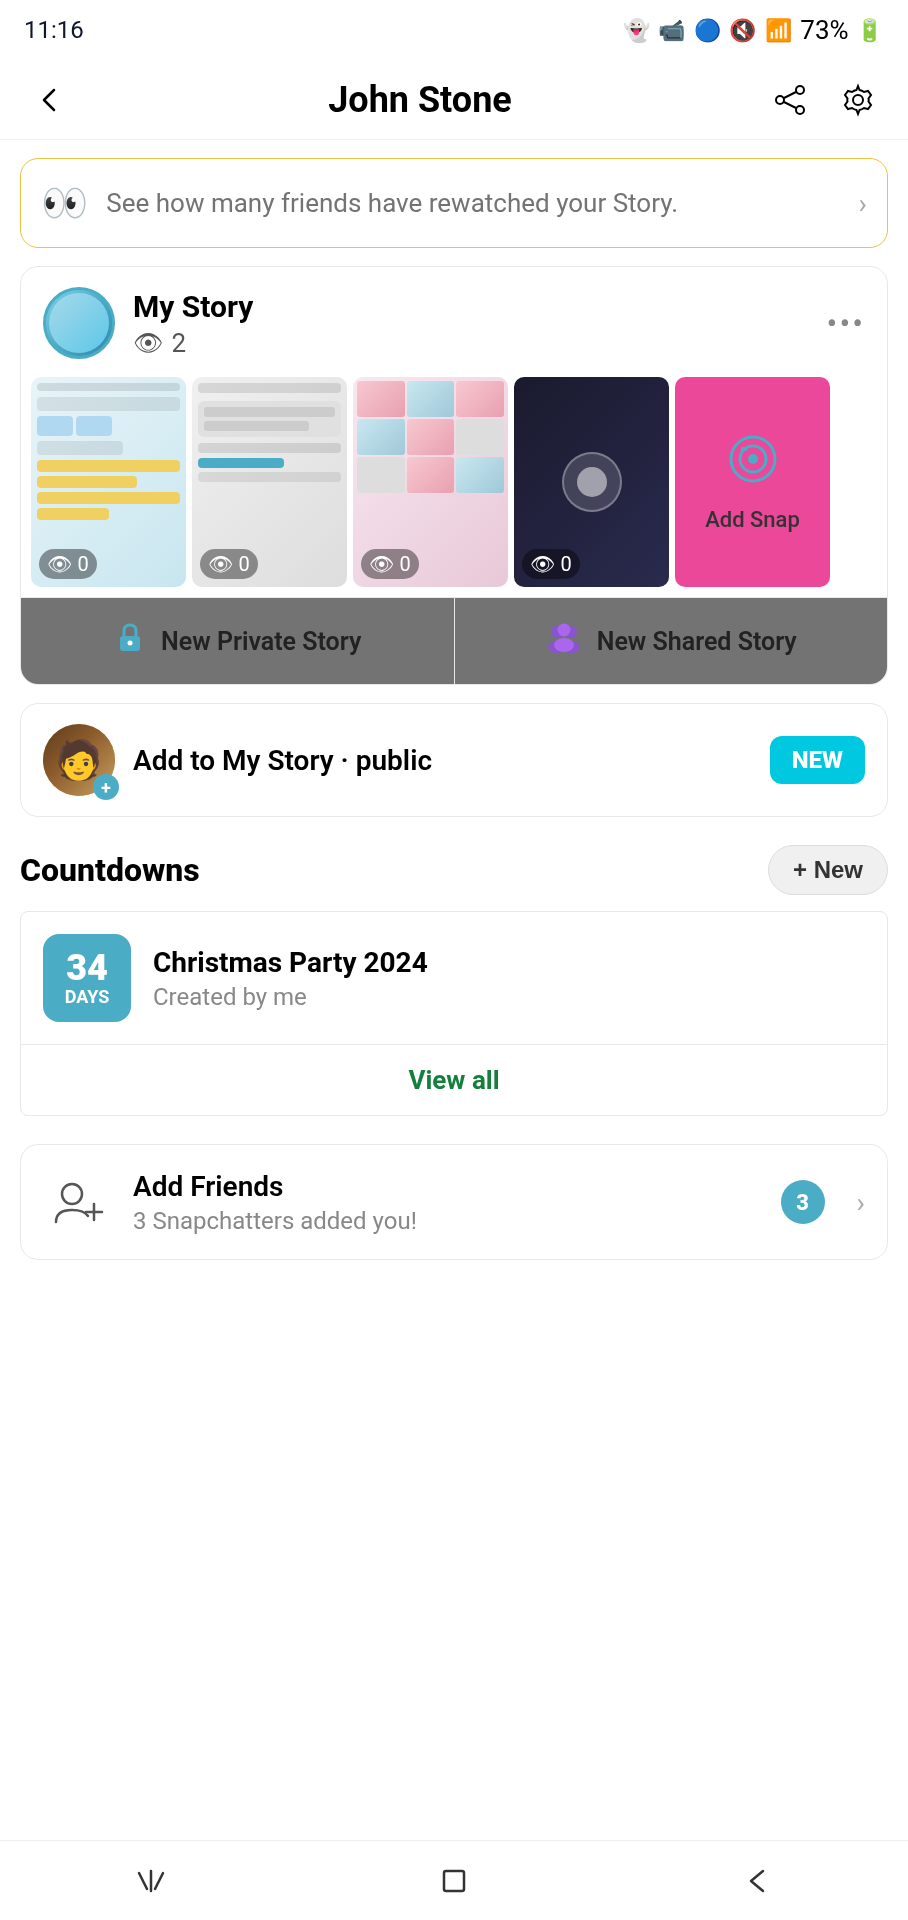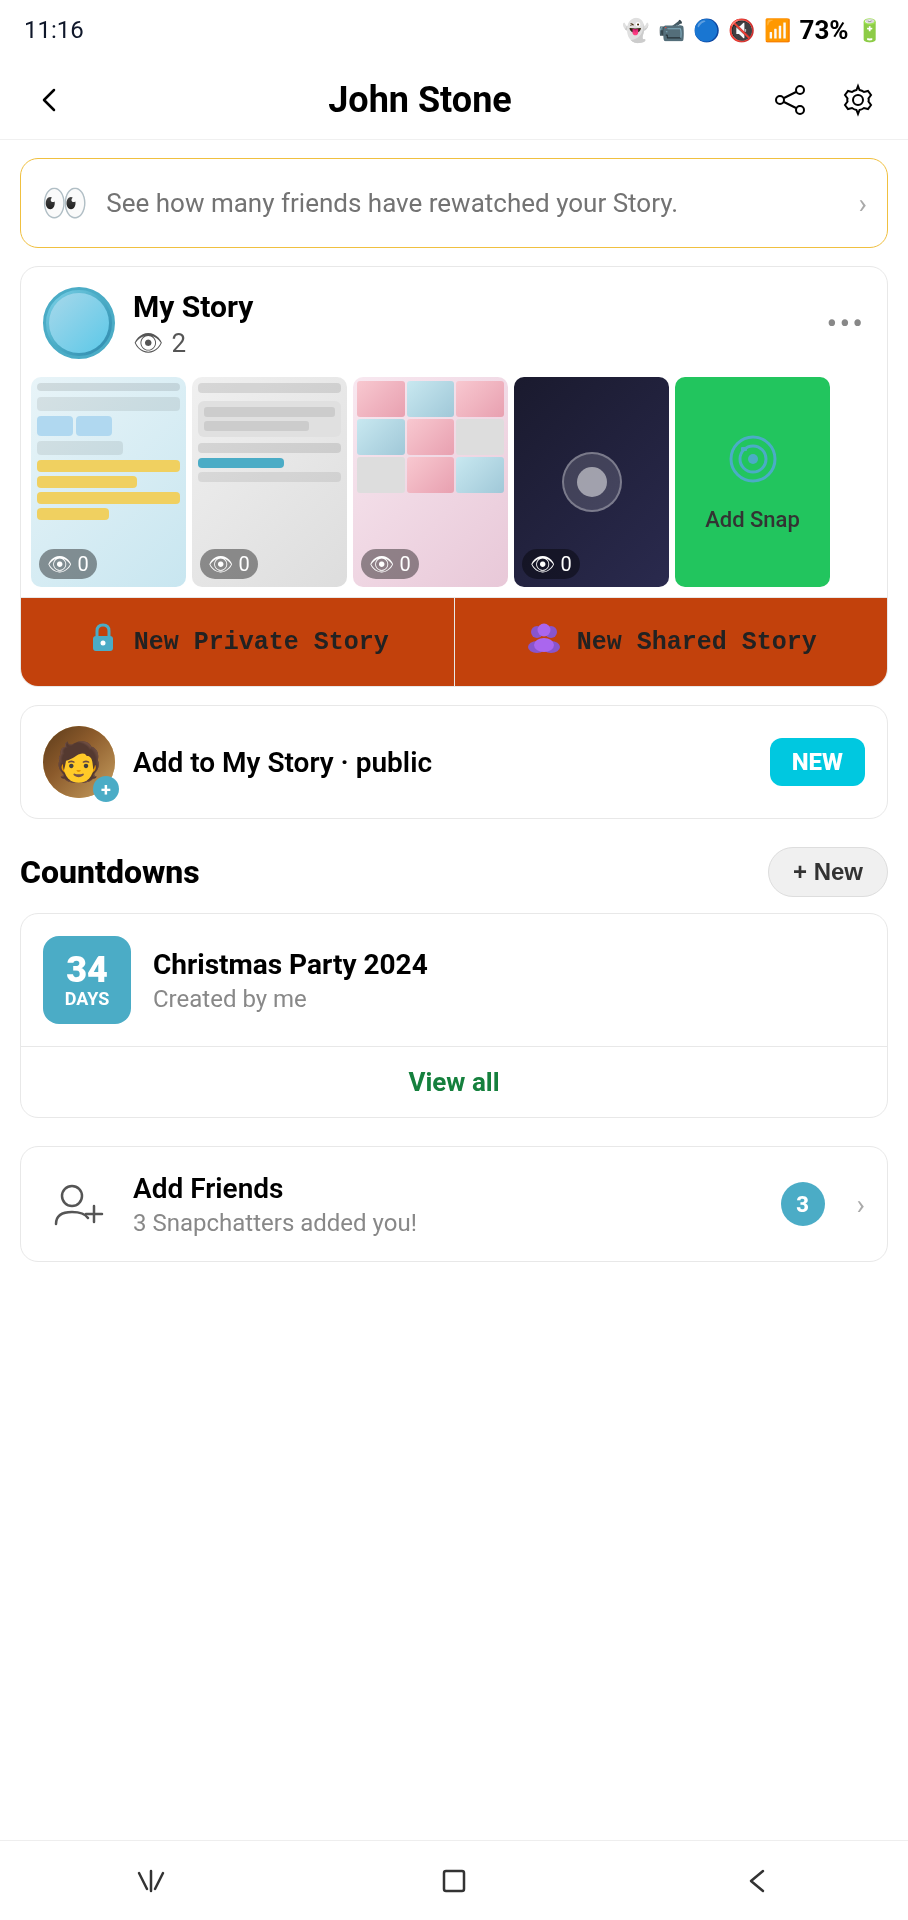--- a/index.html
+++ b/index.html
@@ -28,21 +28,21 @@
     }
     .status-icons {
       display: flex;
       align-items: center;
       gap: 8px;
       font-size: 22px;
       color: #000;
     }
     .status-battery {
       font-size: 26px;
-      font-weight: 700;
+      font-weight: 400;
     }
 
     
     .header {
       background: #fff;
       height: 80px;
       display: flex;
       align-items: center;
       justify-content: space-between;
       padding: 0 28px;
@@ -174,21 +174,21 @@
     .thumb-item {
       position: relative;
       flex-shrink: 0;
       width: 155px;
       height: 210px;
       border-radius: 10px;
       overflow: hidden;
       background: #ddd;
     }
     .thumb-item.add-snap {
-      background: #22c55e;
+      background: #ec4899;
       display: flex;
       flex-direction: column;
       align-items: center;
       justify-content: center;
       gap: 10px;
     }
     .add-snap-icon {
       font-size: 48px;
       color: #4bacc6;
     }
@@ -243,22 +243,21 @@
       border-top: 1.5px solid #e8e8e8;
     }
     .new-story-btn {
       flex: 1;
       display: flex;
       align-items: center;
       justify-content: center;
       gap: 14px;
       padding: 22px 10px;
       cursor: pointer;
-      background: #c2410c;
-      font-family: Liberation Mono, monospace;
+      background: #737373;
     }
     .new-story-btn:first-child {
       border-right: 1.5px solid #e8e8e8;
     }
     .btn-icon {
       font-size: 32px;
     }
     .btn-label {
       font-size: 25px;
       font-weight: 600;
@@ -346,21 +345,21 @@
       padding: 10px 24px;
       font-size: 24px;
       font-weight: 600;
       cursor: pointer;
       color: #333;
     }
 
     .countdowns-card {
       background: #fff;
       border: 1.5px solid #e8e8e8;
-      border-radius: 18px;
+      border-radius: 8px;
       overflow: hidden;
       margin-bottom: 28px;
     }
     .countdown-item {
       display: flex;
       align-items: center;
       gap: 22px;
       padding: 22px 22px;
     }
     .countdown-days-box {

